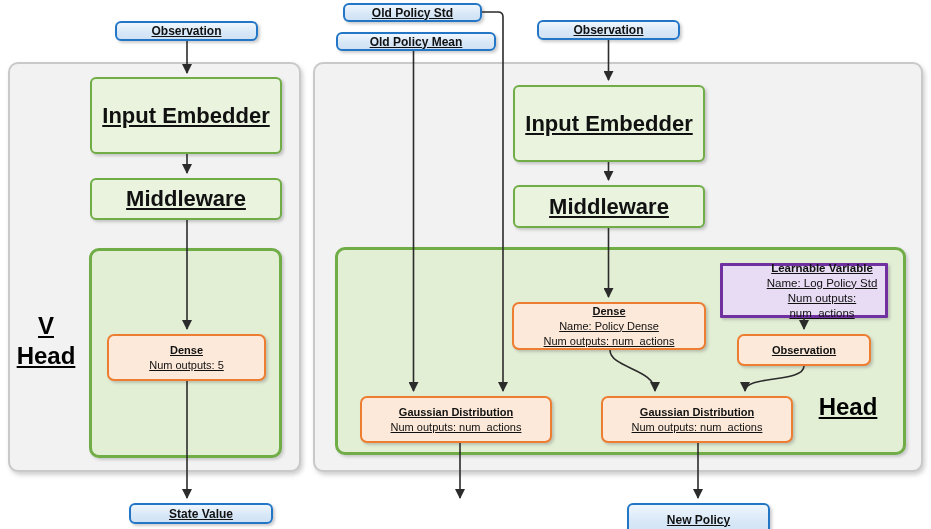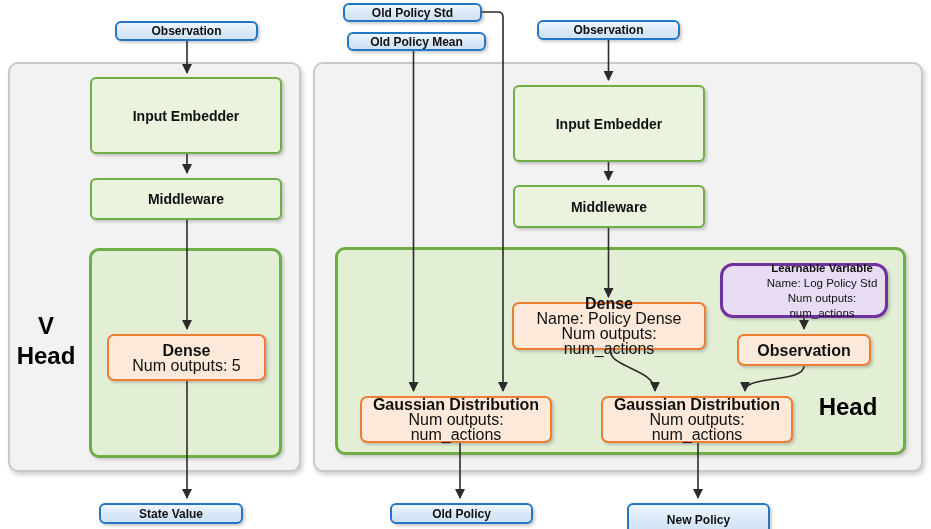--- a/index.html
+++ b/index.html
@@ -1,30 +1,30 @@
 <!DOCTYPE html>
 <html><head>
 <meta charset="utf-8">
 <style>
   html,body{margin:0;padding:0;background:#ffffff;font-family:"Liberation Sans",sans-serif;}
   .stage{position:relative;width:931px;height:529px;background:#ffffff;overflow:hidden;}
-  .abs{position:absolute;box-sizing:border-box;}
+  .abs{position:absolute;box-sizing:border-box;text-decoration:underline;}
   .panel{background:#f2f2f2;border:2px solid #c9c9c9;border-radius:10px;
          box-shadow:2px 3px 4px rgba(120,120,120,0.35);}
   .inner-panel{background:#e3efd5;border:3px solid #70ad47;border-radius:10px;
          box-shadow:2px 2px 3px rgba(110,110,110,0.3);}
   .node{display:flex;flex-direction:column;align-items:center;justify-content:center;
         text-align:center;color:#111;box-shadow:2px 2px 3px rgba(110,110,110,0.35);}
   .node-blue{background:linear-gradient(180deg,#eff6fd 0%,#d7e7f7 60%,#cfe2f4 100%);
         border:2.5px solid #2376c6;border-radius:6px;font-weight:bold;font-size:12px;}
   .node-green{background:#e9f3de;border:2.5px solid #70ad47;border-radius:6px;
-        font-weight:bold;font-size:14px;}
+        font-weight:bold;font-size:22px;}
   .node-orange{background:#fce9d9;border:2.5px solid #ed7d31;border-radius:7px;
-        font-size:16px;line-height:15px;}
-  .node-purple{background:#e8dcf4;border:3px solid #7030a0;border-radius:13px;
+        font-size:11px;line-height:15px;}
+  .node-purple{background:#e8dcf4;border:3px solid #7030a0;border-radius:1px;
         font-size:11.5px;line-height:15px;padding-left:36px;}
   .node-title{font-weight:bold;}
   .head-label{font-weight:bold;font-size:24px;line-height:30px;text-align:center;color:#000;}
   svg.wires{position:absolute;left:0;top:0;pointer-events:none;}
 </style>
 </head>
 <body>
 
 <div class="stage">
 
@@ -46,36 +46,36 @@
 
   <div class="abs node node-green" style="left:90px;top:178px;width:192px;height:42px;">
     <span>Middleware</span>
   </div>
 
   <div class="abs node node-orange" style="left:107px;top:334px;width:159px;height:47px;">
     <span class="node-title">Dense</span>
     <span>Num outputs: 5</span>
   </div>
 
-  <div class="abs node node-blue" style="left:99px;top:503px;width:144px;height:21px;">
+  <div class="abs node node-blue" style="left:129px;top:503px;width:144px;height:21px;">
     <span>State Value</span>
   </div>
 
   <div class="abs panel" style="left:313px;top:62px;width:610px;height:410px;"></div>
   <div class="abs inner-panel" style="left:335px;top:247px;width:571px;height:208px;"></div>
 
   <div class="abs head-label" style="left:798px;top:391px;width:100px;line-height:31px;">
     <div>Head</div>
   </div>
 
   <div class="abs node node-blue" style="left:343px;top:3px;width:139px;height:19px;">
     <span>Old Policy Std</span>
   </div>
 
-  <div class="abs node node-blue" style="left:347px;top:32px;width:139px;height:19px;">
+  <div class="abs node node-blue" style="left:336px;top:32px;width:160px;height:19px;">
     <span>Old Policy Mean</span>
   </div>
 
   <div class="abs node node-blue" style="left:537px;top:20px;width:143px;height:20px;">
     <span>Observation</span>
   </div>
 
   <div class="abs node node-green" style="left:513px;top:85px;width:192px;height:77px;">
     <span>Input Embedder</span>
   </div>
@@ -103,23 +103,20 @@
   <div class="abs node node-orange" style="left:360px;top:396px;width:192px;height:47px;">
     <span class="node-title">Gaussian Distribution</span>
     <span>Num outputs: num_actions</span>
   </div>
 
   <div class="abs node node-orange" style="left:601px;top:396px;width:192px;height:47px;">
     <span class="node-title">Gaussian Distribution</span>
     <span>Num outputs: num_actions</span>
   </div>
 
-  <div class="abs node node-blue" style="left:390px;top:503px;width:143px;height:21px;">
-    <span>Old Policy</span>
-  </div>
 
   <div class="abs node node-blue" style="left:627px;top:503px;width:143px;height:33px;">
     <span>New Policy</span>
   </div>
 
   <svg class="wires" width="931" height="529" viewBox="0 0 931 529">
     <defs>
       <marker id="ah" markerUnits="userSpaceOnUse" markerWidth="11" markerHeight="10" refX="9" refY="5" orient="auto">
         <path d="M0,0 L10,5 L0,10 Z" fill="#2b2b2b"></path>
       </marker>

